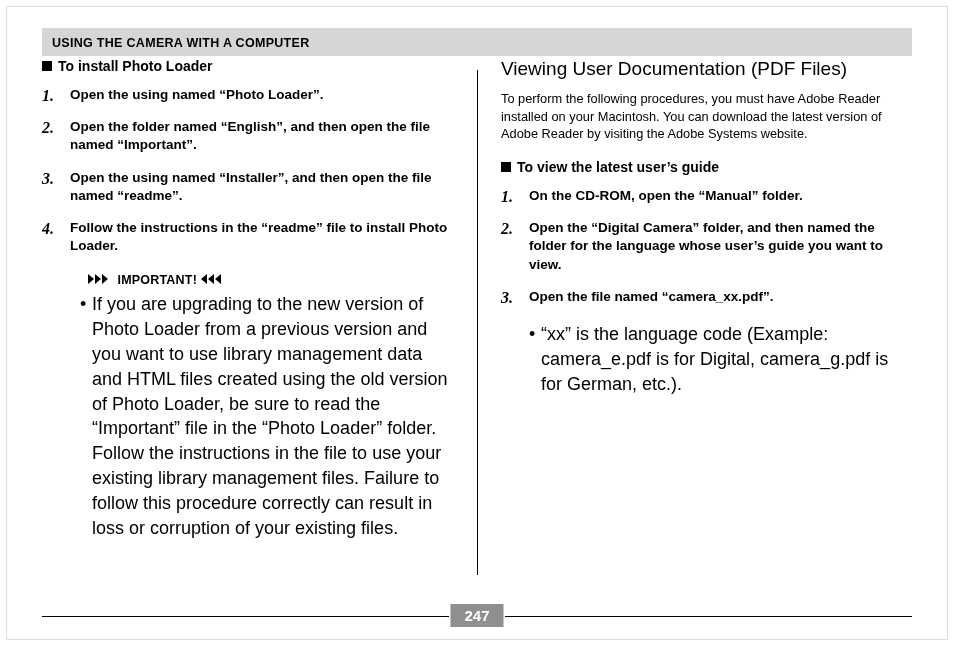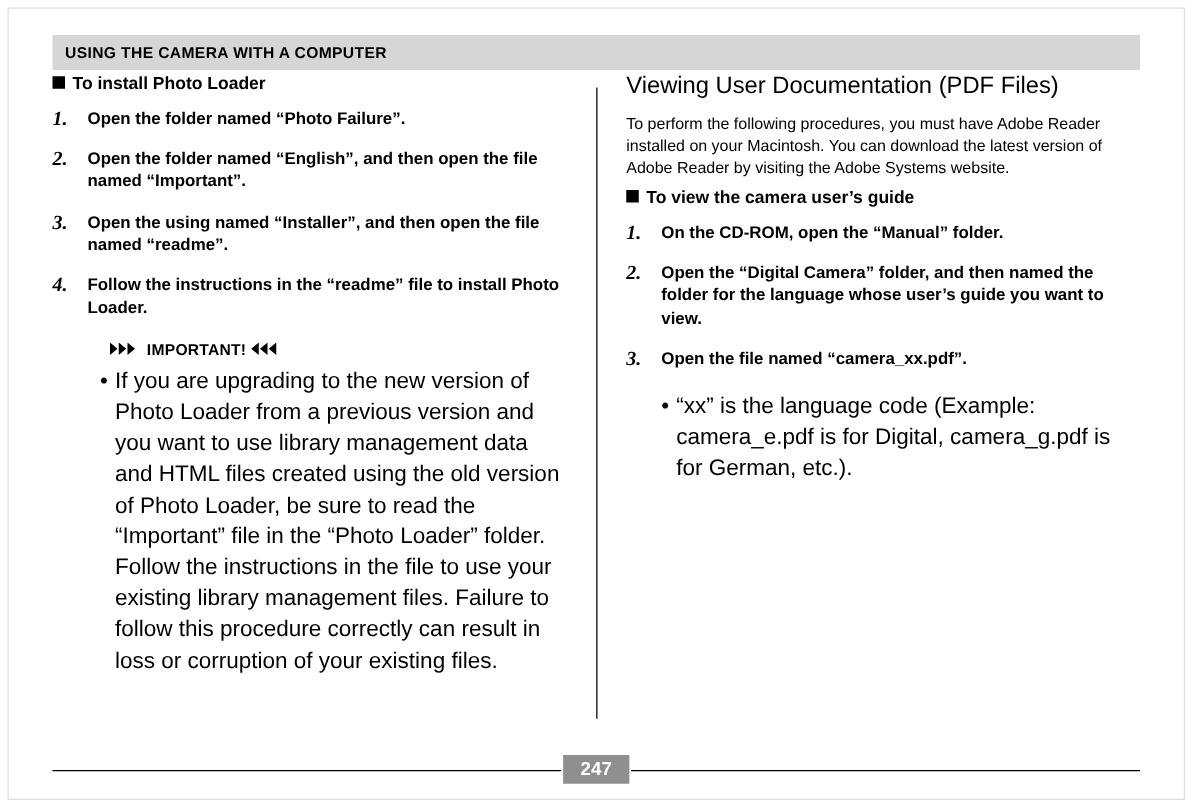--- a/index.html
+++ b/index.html
@@ -19,21 +19,21 @@
   ol > li { counter-increment: step; position: relative; padding-left: 28px; margin-bottom: 14px; font-size: 13.5px; font-weight: bold; line-height: 1.35; }
   ol > li::before { content: counter(step) "."; position: absolute; left: 0; top: -1px; font-style: italic; font-weight: bold; font-size: 16px; font-family: Georgia, 'Times New Roman', serif; }
   .important-row { margin: 6px 0 6px 22px; font-size: 12.5px; font-weight: bold; padding-left: 24px; }
   .tri-r, .tri-l { display: inline-block; vertical-align: middle; line-height: 0; }
   .tri-r svg, .tri-l svg { display: block; }
   .important-row .label { vertical-align: middle; letter-spacing: 0.2px; }
   .bullets { list-style: none; padding-left: 38px; }
   .bullets li { position: relative; font-size: 18px; line-height: 1.38; padding-left: 12px; margin-bottom: 8px; }
   .bullets li::before { content: "•"; position: absolute; left: 0; top: 0; }
   .h2 { font-size: 19px; font-weight: normal; margin-bottom: 10px; }
-  .body-text { font-size: 12.8px; line-height: 1.38; margin-bottom: 6px; }
+  .body-text { font-size: 12.8px; line-height: 1.38; margin-bottom: 16px; }
   .footer { position: absolute; left: 42px; right: 42px; bottom: 18px; height: 24px; text-align: right; }
   .footer-line-l { position: absolute; left: 0; top: 50%; width: calc(50% - 28px); height: 1px; background: #000; }
   .footer-line-r { position: absolute; right: 0; top: 50%; width: calc(50% - 28px); height: 1px; background: #000; }
   .page-num { position: absolute; left: 50%; top: 0; transform: translateX(-50%); background: #8f8f8f; color: #fff; font-weight: bold; font-size: 15px; padding: 3px 14px; }
   
   .outer { position: absolute; inset: 6px; border: 1px solid #ddd; pointer-events: none; }
 </style>
 </head>
 <body>
 
@@ -47,21 +47,21 @@
 
   <div class="divider"></div>
 
   <div class="columns">
 
     <div class="col col-left">
       <div class="block-heading">
         <span class="sq"></span><span>To install Photo Loader</span>
       </div>
       <ol>
-        <li>Open the folder named “Photo Failure”.</li>
+        <li>Open the using named “Photo Loader”.</li>
         <li>Open the folder named “English”, and then open the file named “Important”.</li>
         <li>Open the using named “Installer”, and then open the file named “readme”.</li>
         <li>Follow the instructions in the “readme” file to install Photo Loader.</li>
       </ol>
 
       <div class="important-row">
         <span class="tri-r">
           <svg width="26" height="10" viewBox="0 0 26 10">
               <path d="M0 0 L6 5 L0 10 Z M7 0 L13 5 L7 10 Z M14 0 L20 5 L14 10 Z" fill="#000"></path>
             </svg>
@@ -76,21 +76,21 @@
       <ul class="bullets">
         <li>If you are upgrading to the new version of Photo Loader from a previous version and you want to use library management data and HTML files created using the old version of Photo Loader, be sure to read the “Important” file in the “Photo Loader” folder. Follow the instructions in the file to use your existing library management files. Failure to follow this procedure correctly can result in loss or corruption of your existing files.</li>
       </ul>
     </div>
 
     <div class="col col-right">
       <div class="h2">Viewing User Documentation (PDF Files)</div>
       <div class="body-text">To perform the following procedures, you must have Adobe Reader installed on your Macintosh. You can download the latest version of Adobe Reader by visiting the Adobe Systems website.</div>
 
       <div class="block-heading">
-        <span class="sq"></span><span>To view the camera user’s guide</span>
+        <span class="sq"></span><span>To view the latest user’s guide</span>
       </div>
       <ol>
         <li>On the CD-ROM, open the “Manual” folder.</li>
         <li>Open the  “Digital Camera” folder, and then named the folder for the language whose user’s guide you want to view.</li>
         <li>Open the file named “camera_xx.pdf”.</li>
       </ol>
       <ul class="bullets" style="padding-left:28px;">
         <li>“xx” is the language code (Example: camera_e.pdf is for Digital, camera_g.pdf is for German, etc.).</li>
       </ul>
     </div>

